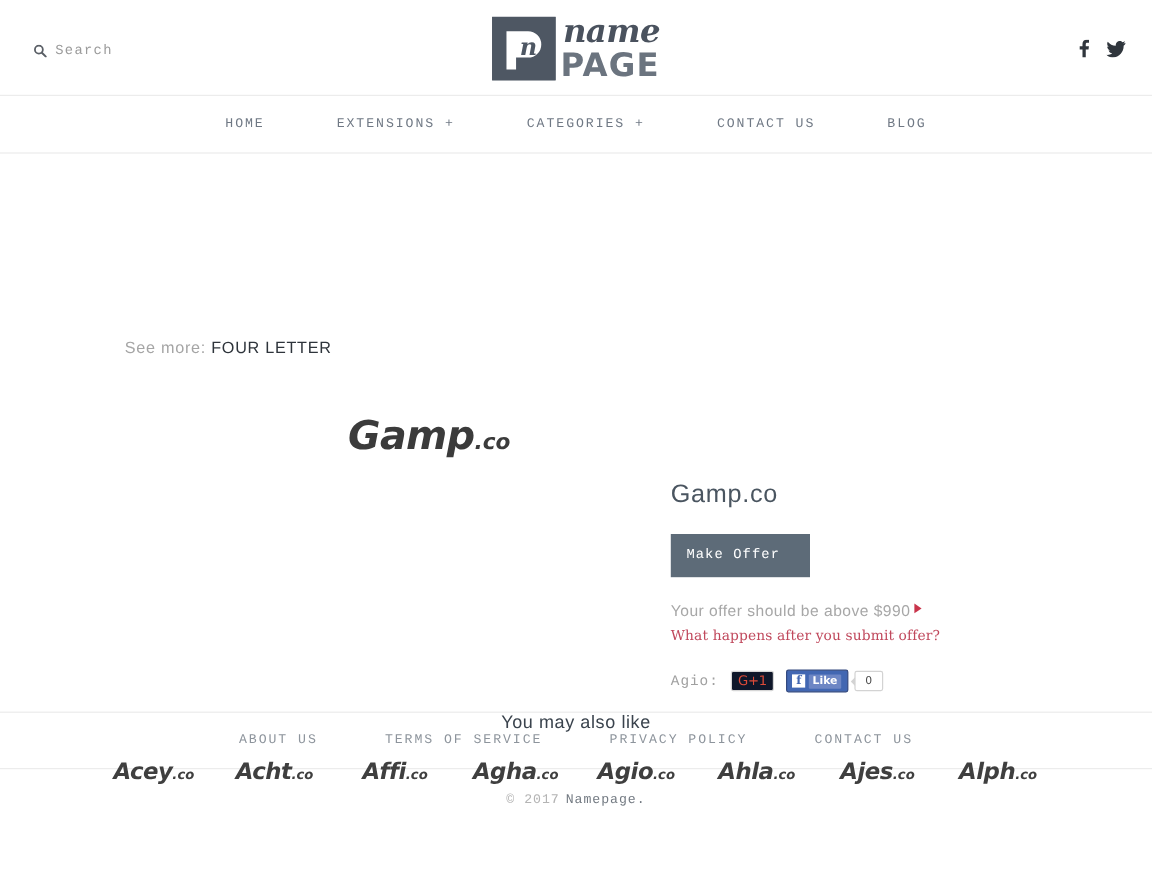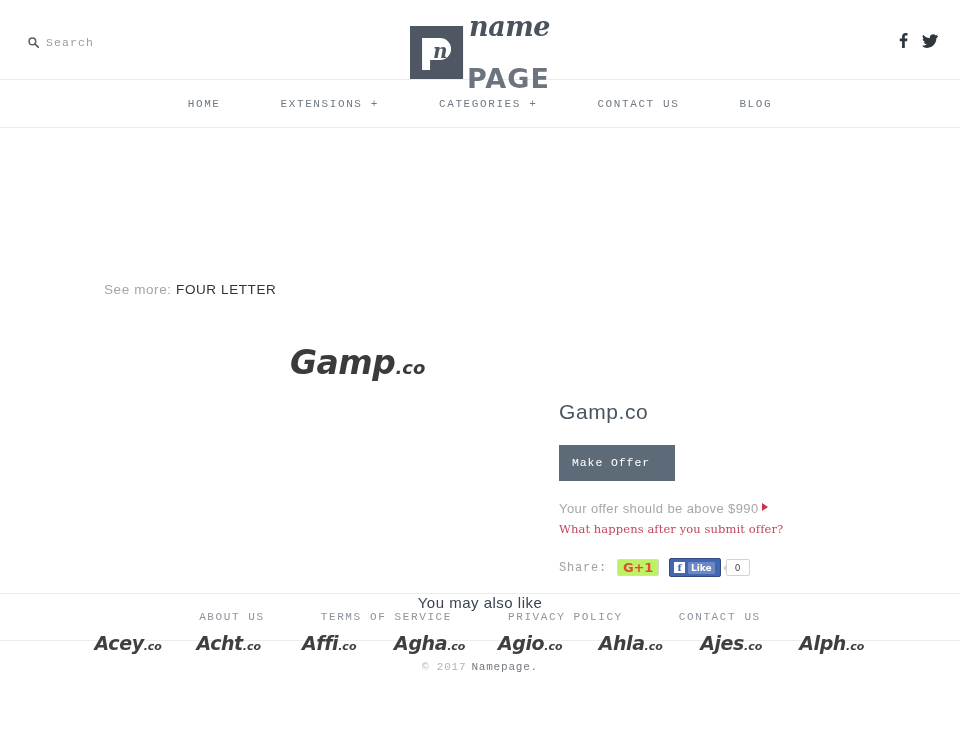--- a/index.html
+++ b/index.html
@@ -53,21 +53,21 @@
     gap: 4px;
     text-decoration: none;
   }
   .logo-mark {
     width: 53px; height: 53px;
     background: #4e5763;
     position: relative;
     flex: none;
   }
   .logo-mark svg { display:block; }
-  .logo-words { display: flex; flex-direction: column; line-height: 1; gap: 24px; }
+  .logo-words { display: flex; flex-direction: column; line-height: 1; }
   .logo-name {
     font-family: "DejaVu Serif", serif;
     font-style: italic;
     font-weight: bold;
     font-size: 27px;
     color: #4a525e;
     letter-spacing: -0.5px;
     margin-left: 2px;
     margin-bottom: 1px;
   }
@@ -208,25 +208,25 @@
     letter-spacing: 0.8px;
   }
   .gplus-btn {
     display: inline-flex;
     align-items: center;
     justify-content: center;
     height: 15px;
     padding: 0 5px;
     border: 1px solid #d6d6d6;
     border-radius: 2px;
-    background: #bef264;
+    background: #0f172a;
     color: #dd4b39;
     font-family: "DejaVu Sans", sans-serif;
-    font-size: 13px;
-    font-weight: bold;
+    font-size: 11px;
+    font-weight: normal;
     letter-spacing: -0.2px;
     cursor: pointer;
   }
   .fb-group { display: inline-flex; align-items: center; }
   .fb-like {
     display: inline-flex;
     align-items: center;
     gap: 3px;
     height: 17px;
     padding: 0 5px 0 4px;
@@ -417,21 +417,21 @@
       <button class="make-offer" type="button">Make Offer</button>
 
       <div class="offer-note">
         <span>Your offer should be above $990</span>
         <span class="offer-marker"></span>
       </div>
 
       <a class="offer-faq" href="#">What happens after you submit offer?</a>
 
       <div class="share-row">
-        <span class="share-label">Share:</span>
+        <span class="share-label">Agio:</span>
 
         <span class="gplus-btn">G+1</span>
 
         <span class="fb-group">
           <span class="fb-like">
             <span class="fb-f">f</span>
             <span class="fb-like-text">Like</span>
           </span>
           <span class="fb-count-arrow"></span>
           <span class="fb-count">0</span>

